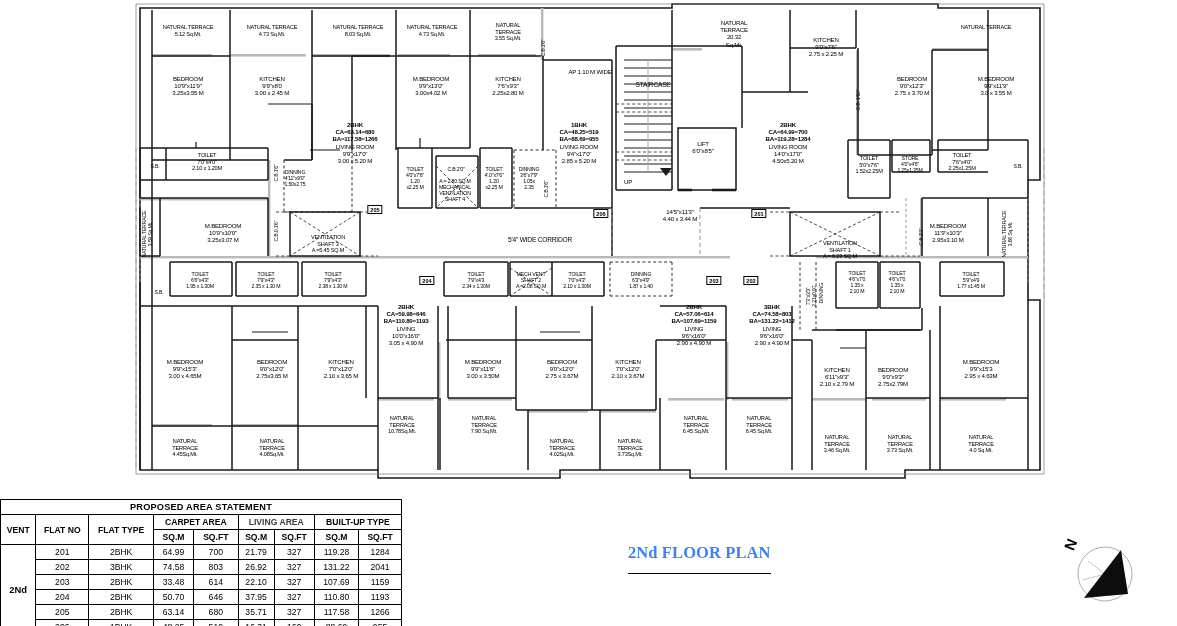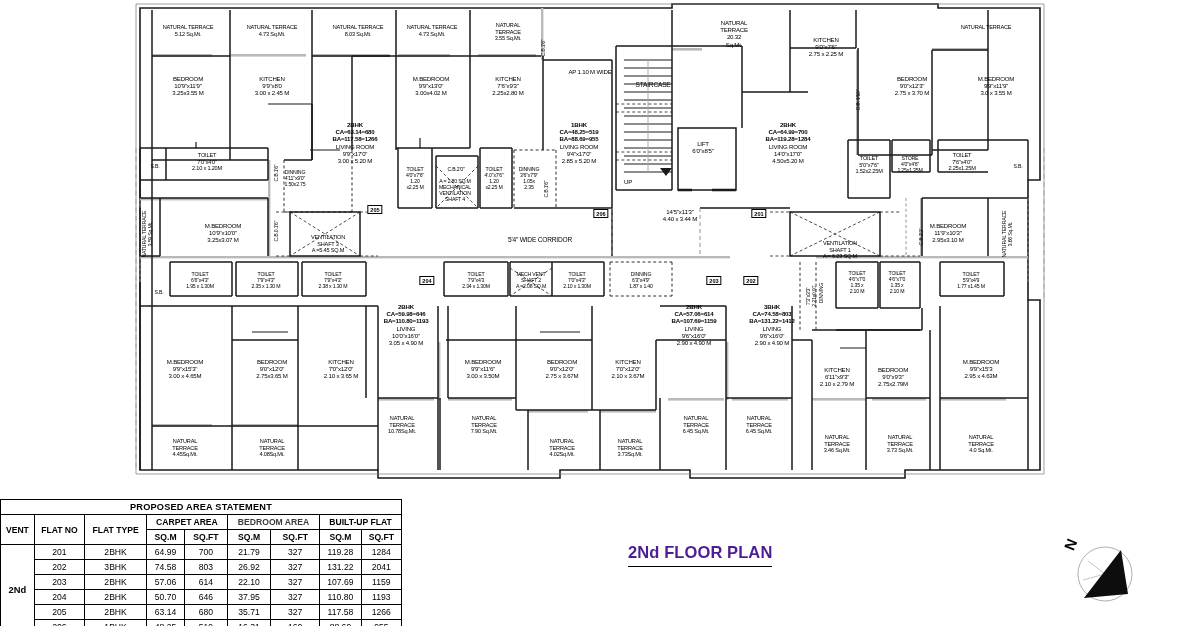--- a/index.html
+++ b/index.html
@@ -81,25 +81,25 @@
   table.area th.title { font-size: 9.2px; letter-spacing: 0.2px; }
   table.area td.floor { font-size: 9.4px; }
   table.area .faint { color: #3a3a3a; font-weight: bold; }
 
   
   #plan-title {
     position: absolute;
     left: 628px; top: 543px;
     font-size: 16.5px;
     font-weight: bold;
-    color: #4c1d95;
+    color: #3b82f6;
     letter-spacing: 0.1px;
     border-bottom: 1.4px solid #000;
-    padding-bottom: 4px;
-    font-family: Liberation Sans, sans-serif;
+    padding-bottom: 10px;
+    font-family: Liberation Serif, serif;
   }
 
   
   #compass { position: absolute; left: 1058px; top: 528px; width: 90px; height: 90px; }
   #compass .n-letter {
     position: absolute; left: 7px; top: 8px;
     font-size: 15px; font-weight: bold; color: #000;
     transform: rotate(-68deg); transform-origin: center;
     font-family: "Liberation Sans", sans-serif;
   }
@@ -728,22 +728,22 @@
     <table class="area">
       <thead>
         <tr>
           <th class="title" colspan="9">PROPOSED AREA STATEMENT</th>
         </tr>
         <tr>
           <th rowspan="2">VENT</th>
           <th rowspan="2">FLAT NO</th>
           <th rowspan="2">FLAT TYPE</th>
           <th colspan="2">CARPET AREA</th>
-          <th colspan="2" class="faint">BEDROOM AREA</th>
-          <th colspan="2">BUILT-UP FLAT</th>
+          <th colspan="2" class="faint">LIVING AREA</th>
+          <th colspan="2">BUILT-UP TYPE</th>
         </tr>
         <tr>
           <th>SQ.M</th>
           <th>SQ.FT</th>
           <th>SQ.M</th>
           <th>SQ.FT</th>
           <th>SQ.M</th>
           <th>SQ.FT</th>
         </tr>
       </thead>
@@ -765,21 +765,21 @@
             <td class="val">74.58</td>
             <td class="val">803</td>
             <td class="val">26.92</td>
             <td class="val">327</td>
             <td class="val">131.22</td>
             <td class="val">2041</td>
           </tr>
           <tr>
             <td class="val">203</td>
             <td class="val">2BHK</td>
-            <td class="val">57.06</td>
+            <td class="val">33.48</td>
             <td class="val">614</td>
             <td class="val">22.10</td>
             <td class="val">327</td>
             <td class="val">107.69</td>
             <td class="val">1159</td>
           </tr>
           <tr>
             <td class="val">204</td>
             <td class="val">2BHK</td>
             <td class="val">50.70</td>

